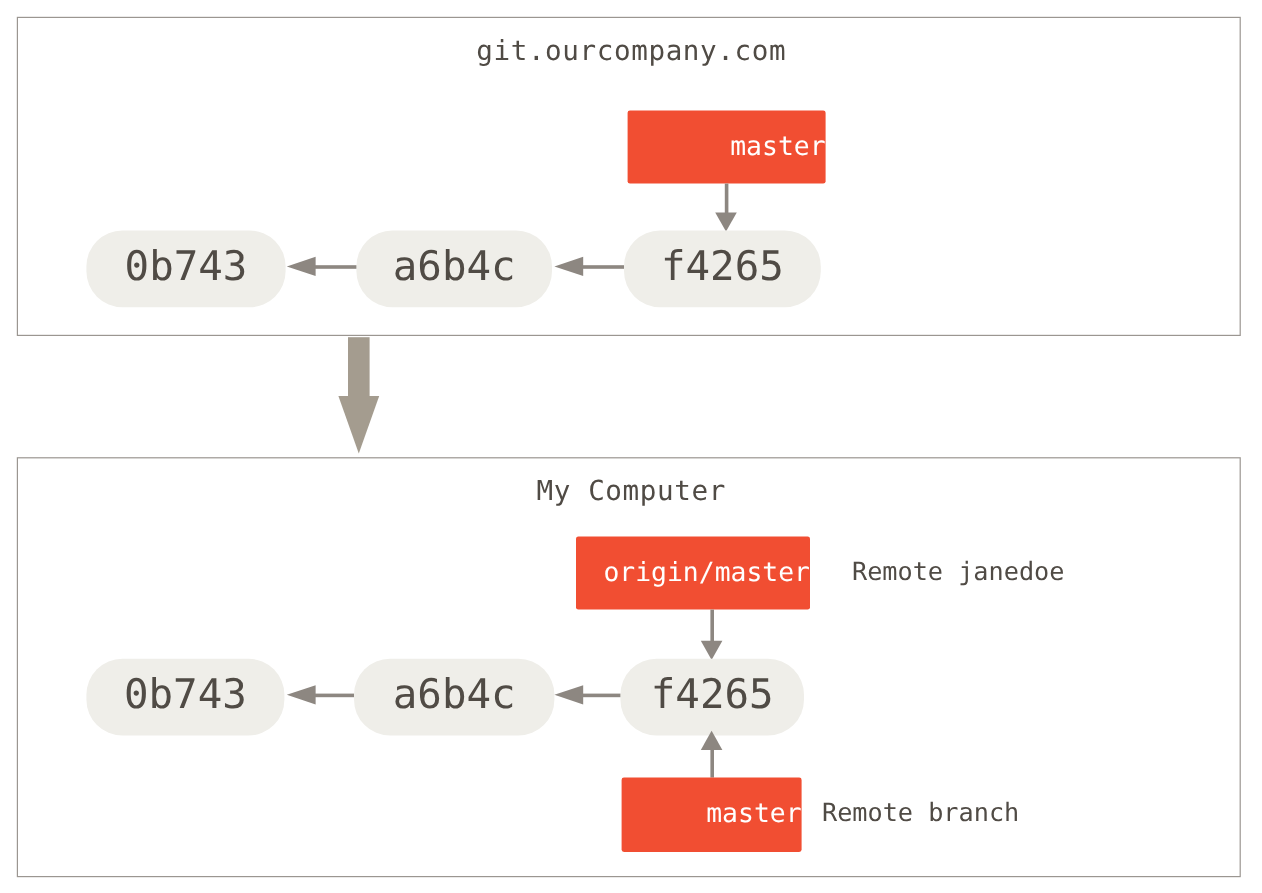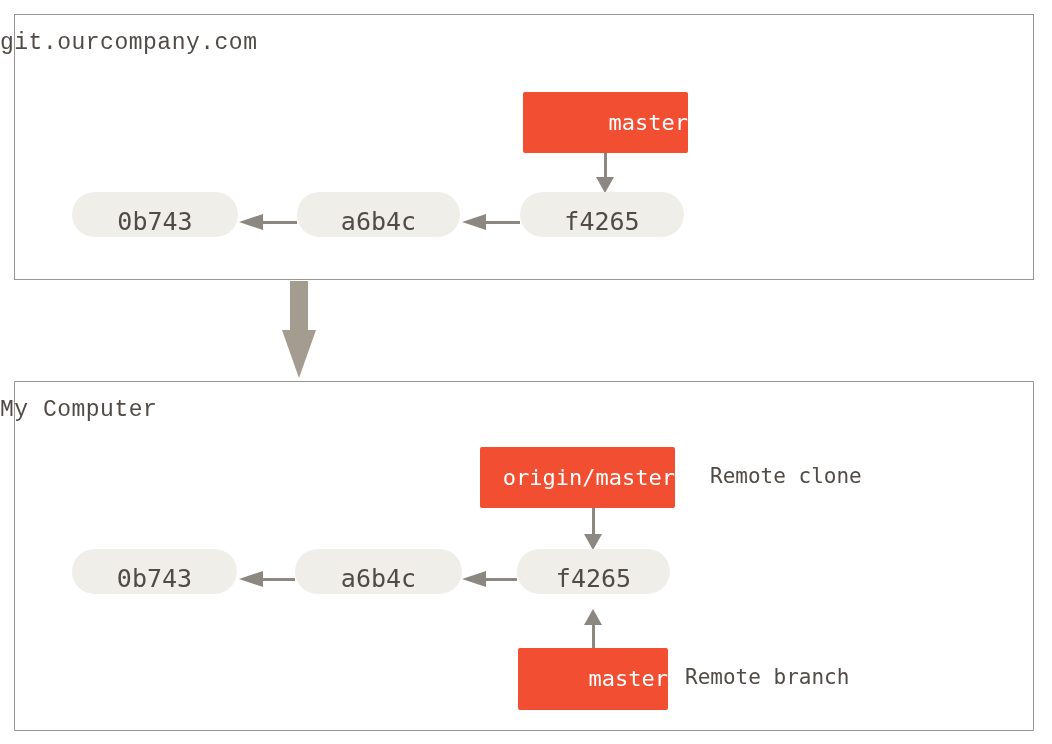--- a/index.html
+++ b/index.html
@@ -26,48 +26,47 @@
     position: absolute;
     border: 1.5px solid var(--box-border);
     background: var(--background);
     box-sizing: border-box;
   }
   .repo-box.server { left: 14px; top: 14px; width: 1020px; height: 266px; }
   .repo-box.local  { left: 14px; top: 381px; width: 1020px; height: 350px; }
   .repo-title {
     position: absolute;
     left: 0; right: 0;
-    text-align: left;
+    text-align: center;
     font-size: 23px;
     letter-spacing: 0.5px;
     color: var(--text);
-    font-family: Liberation Mono, monospace;
   }
   .repo-title.server-t { top: 30px; }
   .repo-title.local-t  { top: 397px; }
   .branch-box {
     position: absolute;
     background: var(--branch-box);
     color: var(--branch-text);
     font-size: 22px;
     text-align: right;
     border-radius: 2px;
     box-sizing: border-box;
   }
   .branch-box.server-master { left: 523px; top: 92px;  width: 165px; height: 61px; line-height: 61px; }
   .branch-box.origin-master { left: 480px; top: 447px; width: 195px; height: 61px; line-height: 61px; }
   .branch-box.local-master  { left: 518px; top: 648px; width: 150px; height: 62px; line-height: 62px; }
   .pill {
     position: absolute;
-    height: 45px;
+    height: 64px;
     line-height: 60px;
     background: var(--commit-pill);
     border-radius: 30px;
     text-align: center;
-    font-size: 25px;
+    font-size: 34px;
     color: var(--text);
   }
   .pill.s0 { left: 72px;  top: 192px; width: 166px; }
   .pill.s1 { left: 297px; top: 192px; width: 163px; }
   .pill.s2 { left: 520px; top: 192px; width: 164px; }
   .pill.l0 { left: 72px;  top: 549px; width: 165px; }
   .pill.l1 { left: 295px; top: 549px; width: 167px; }
   .pill.l2 { left: 517px; top: 549px; width: 153px; }
 
   
@@ -166,21 +165,21 @@
 
   <div class="clone-arrow">
     <div class="shaft"></div>
     <div class="head"></div>
   </div>
 
   <div class="repo-box local"></div>
   <div class="repo-title local-t">My Computer</div>
 
   <div class="branch-box origin-master">origin/master</div>
-  <div class="annotation remote">Remote clone</div>
+  <div class="annotation remote">Remote janedoe</div>
 
   <div class="arrow-down lv">
     <div class="shaft"></div>
     <div class="head"></div>
   </div>
 
   <div class="pill l0">0b743</div>
   <div class="pill l1">a6b4c</div>
   <div class="pill l2">f4265</div>
 

